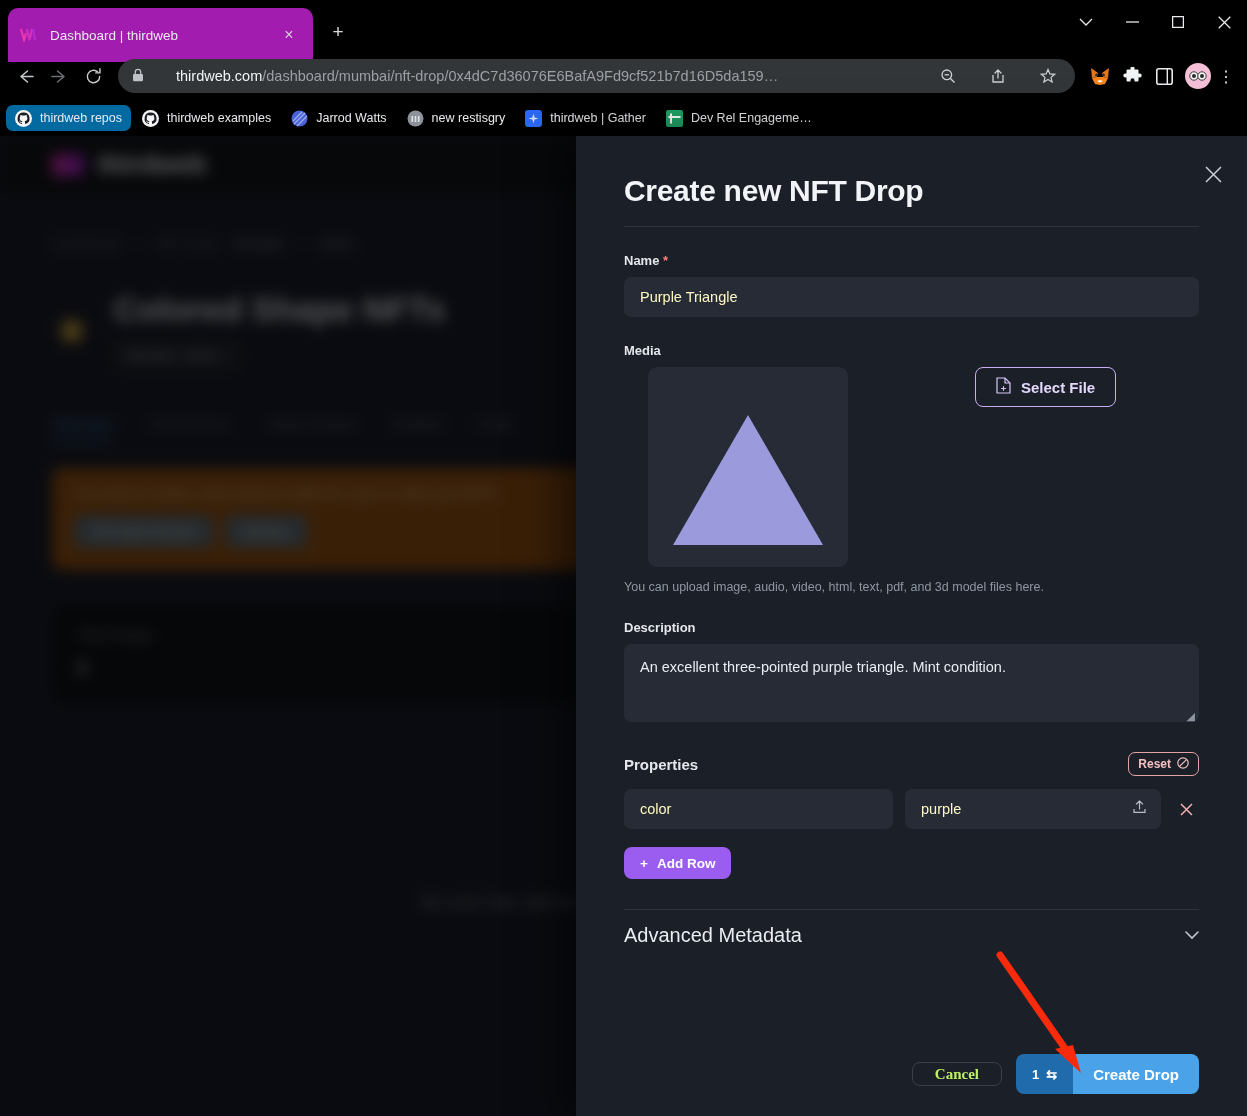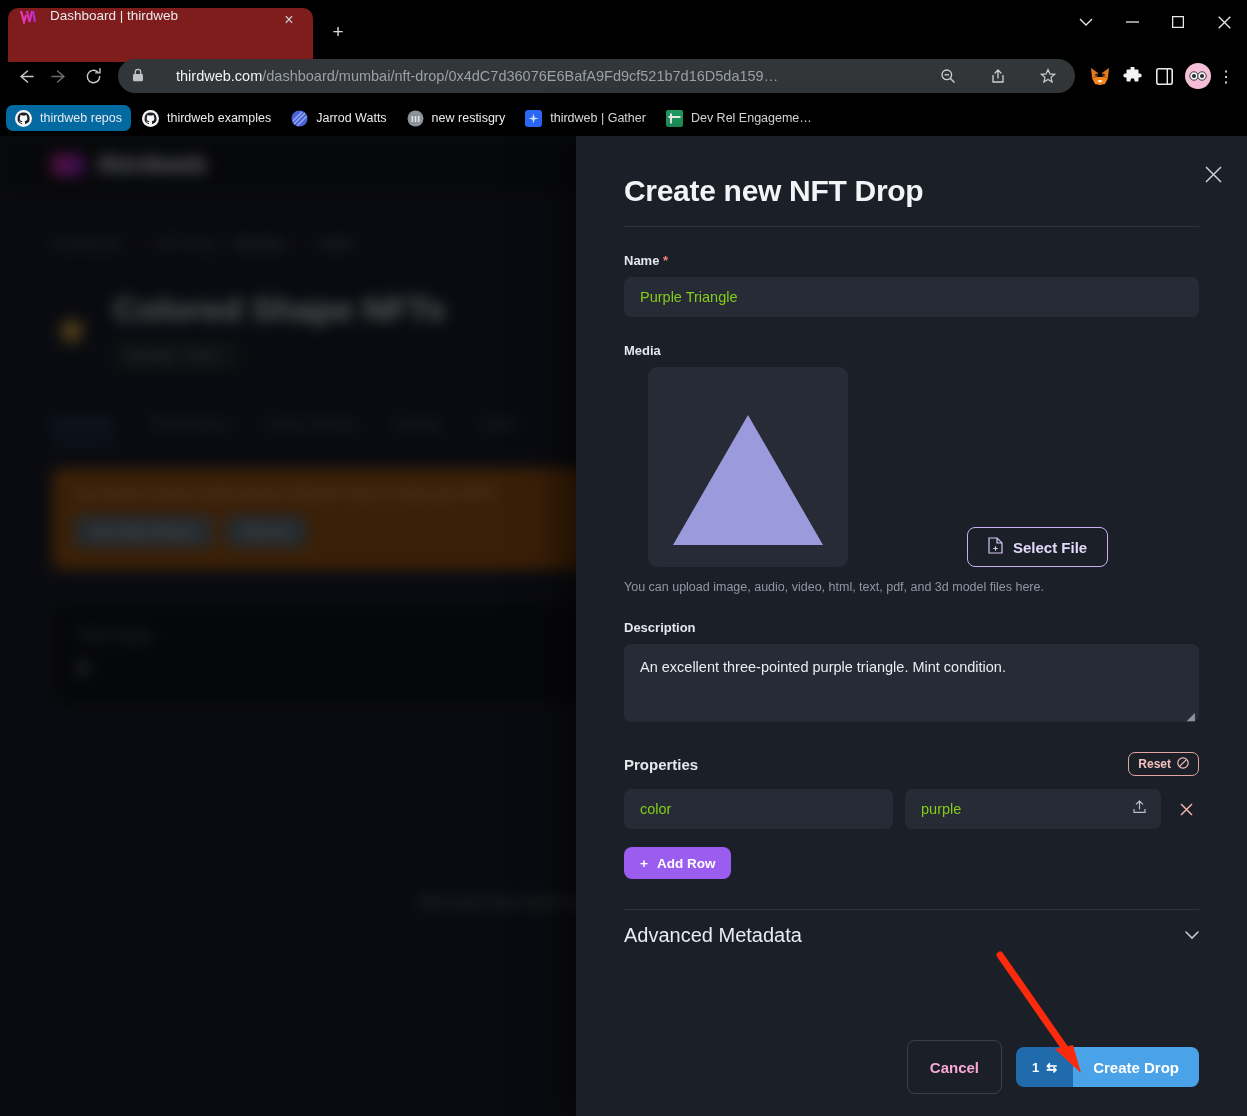--- a/index.html
+++ b/index.html
@@ -10,22 +10,22 @@
     overflow: hidden;
   }
   #app { position: relative; width: 1247px; height: 1116px; background:#0b0d12; }
 
   
   .chrome { position:absolute; top:0; left:0; width:1247px; height:136px; background:#000; }
 
   .tabstrip { position:relative; height:52px; }
   .tab {
     position:absolute; left:8px; top:8px; width:305px; height:54px;
-    background:#7f1d1d; border-radius:10px 10px 0 0;
-    display:flex; padding:0 12px;
+    background:#a21caf; border-radius:10px 10px 0 0;
+    display:flex; align-items:center; padding:0 12px;
   }
   .tab-favicon { width:18px; height:18px; margin-right:12px; flex:none;
     display:flex; align-items:center; justify-content:center; }
   .tab-title { color:#e8eaed; font-size:13.5px; white-space:nowrap; overflow:hidden;
     text-overflow:ellipsis; flex:1; }
   .tab-close { width:24px; height:24px; display:flex; align-items:center;
     justify-content:center; color:#cdd1d4; font-size:16px; line-height:1; flex:none; }
   .newtab { position:absolute; left:325px; top:18px; width:26px; height:26px;
     display:flex; align-items:center; justify-content:center;
     color:#d7dadd; font-size:19px; line-height:1; }
@@ -113,23 +113,23 @@
   .section-title { color:#e8ebf0; font-size:20px; font-weight:500; margin-top:32px; }
   .hr { height:1px; background:#2e343f; margin-top:18px; }
 
   .field-label { color:#e4e7ec; font-size:13px; font-weight:700; margin-top:26px;
                  margin-bottom:9px; }
   .req { color:#fc8181; font-weight:700; }
 
   .input {
     background:#262b35; border:none; border-radius:7px; height:40px;
     display:flex; align-items:center; padding:0 16px;
-    color:#84cc16; font-size:14.5px; width:100%;
-  }
-  .media-row { display:flex; align-items:flex-end; gap:4px; margin-top:4px;padding-left:24px; }
+    color:#fef9c3; font-size:14.5px; width:100%;
+  }
+  .media-row { display:flex; align-items:flex-start; gap:12px; margin-top:4px;padding-left:24px; }
   .media-box { width:200px; height:200px; background:#262b35; border-radius:9px;
                display:flex; align-items:flex-end; justify-content:center; flex:none; }
   .tri { width:0; height:0; border-left:75px solid transparent;
          border-right:75px solid transparent; border-bottom:130px solid #9b9adc;
          margin-bottom:22px; }
   .select-file {
     margin-left:115px; border:1px solid #c9aef5; border-radius:8px;
     color:#e3d8fb; background:transparent; height:40px; padding:0 20px;
     display:inline-flex; align-items:center; gap:10px;
     font-size:15px; font-weight:700; font-family:"Liberation Sans",sans-serif;
@@ -167,23 +167,23 @@
 
   .adv-wrap { margin-top:30px; }
   .adv-row { display:flex; align-items:center; justify-content:space-between;
              padding:14px 0; }
   .adv-title { color:#e9ecf1; font-size:20px; font-weight:500; }
   .chev { color:#c2c8d2; font-size:13px; }
 
   .drawer-footer { padding:14px 48px 22px 48px; display:flex; justify-content:flex-end;
                    align-items:center; gap:14px; }
   .cancel {
-    background:#1b1f27; border:1px solid #3a404b; border-radius:8px; color:#f9a8d4;
-    height:54px; padding:0 22px; font-size:15px; font-weight:700;
-    font-family:Liberation Sans, sans-serif;
+    background:#1b1f27; border:1px solid #3a404b; border-radius:8px; color:#bef264;
+    height:24px; padding:0 22px; font-size:15px; font-weight:700;
+    font-family:Liberation Serif, serif;
   }
   .create-group { display:flex; border-radius:8px; overflow:hidden; height:40px; }
   .net-seg { background:#1f6bab; color:#fff; display:flex; align-items:center;
              gap:7px; padding:0 16px; font-size:13px; font-weight:700; }
   .create-seg { background:#4aa3e8; color:#fff; display:flex; align-items:center;
                 padding:0 20px; font-size:15px; font-weight:700; }
 
   
   .arrow { position:absolute; left:985px; top:945px; pointer-events:none; }
 </style>

